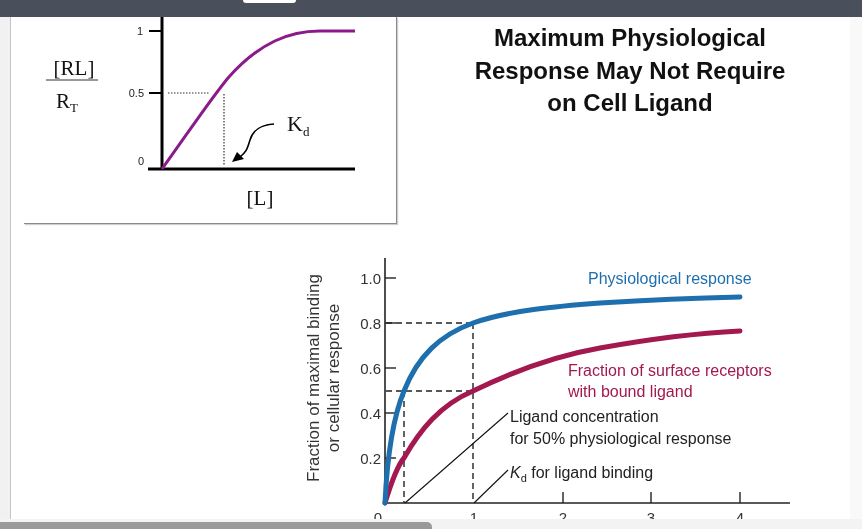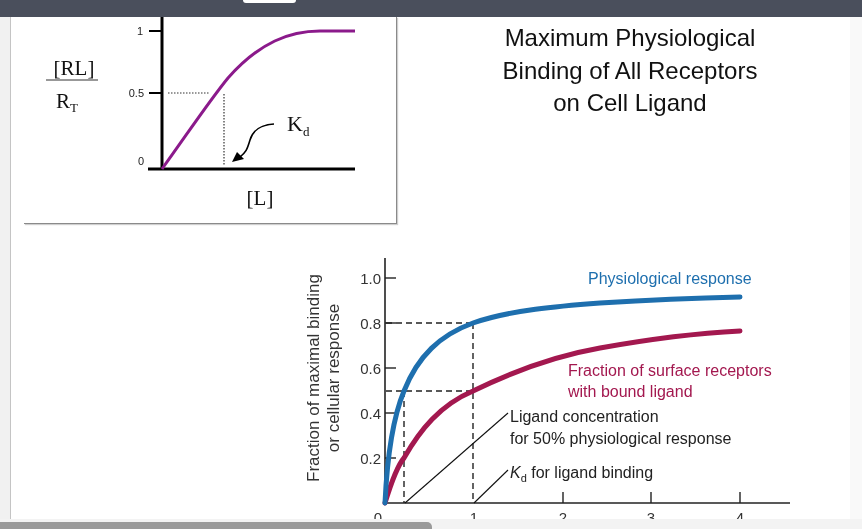--- a/index.html
+++ b/index.html
@@ -4,21 +4,21 @@
 <style>
   html, body { margin:0; padding:0; }
   body { width:862px; height:529px; overflow:hidden; background:#ffffff; position:relative; font-family:"Liberation Sans", sans-serif; }
   .topbar { position:absolute; left:0; top:0; width:862px; height:17px; background:#4a4f5c; }
   .topbar .tab { position:absolute; left:243px; top:0; width:53px; height:3px; background:#ffffff; border-radius:0 0 5px 5px; }
   .leftstrip { position:absolute; left:0; top:17px; width:10px; height:512px; background:#f1f1f1; border-right:1px solid #c4c4c4; }
   .rightstrip { position:absolute; right:0; top:17px; width:12px; height:512px; background:#f9f9f9; }
   .bottombar { position:absolute; left:0; top:519px; width:862px; height:10px; background:#f3f3f3; }
   .bottombar .thumb { position:absolute; left:0; top:3px; width:432px; height:7px; background:#9a9a9a; border-radius:0 5px 0 0; }
   .panel1 { position:absolute; left:24px; top:17px; width:372px; height:206px; border-right:1px solid #8a8a8a; border-bottom:1px solid #8a8a8a; box-shadow:1px 1px 1px #cfcfcf; }
-  .title { position:absolute; left:432px; top:22px; width:396px; text-align:center; font-weight:normal; font-size:24px; line-height:32.5px; color:#111; }
+  .title { position:absolute; left:432px; top:22px; width:396px; text-align:center; font-weight:bold; font-size:24px; line-height:32.5px; color:#111; }
   .title div { white-space:nowrap; }
   svg text { font-family:"Liberation Sans", sans-serif; }
   .serif { font-family:"Liberation Serif", serif; }
 </style>
 </head>
 <body>
 
 <div class="topbar">
   <div class="tab"></div>
 </div>
@@ -47,21 +47,21 @@
 
   <path d="M274,124 C260,125 253,130 250,140 C247,150 246,152 240,157" fill="none" stroke="#000" stroke-width="1.6"></path>
   <polygon points="232,162 237,152 244,159" fill="#000"></polygon>
   <text class="serif" x="287" y="131" font-size="22" fill="#111"><tspan>K</tspan><tspan font-size="13" dy="5">d</tspan></text>
 
   <text class="serif" x="260" y="205" text-anchor="middle" font-size="21" fill="#111">[L]</text>
 </svg>
 
 <div class="title">
   <div>Maximum Physiological</div>
-  <div>Binding of All Receptors</div>
+  <div>Response May Not Require</div>
   <div>on Cell Ligand</div>
 </div>
 
 <svg style="position:absolute;left:0;top:0;" width="862" height="529" viewBox="0 0 862 529">
 
   <text transform="translate(319,378) rotate(-90)" text-anchor="middle" font-size="17" fill="#333">Fraction of maximal binding</text>
   <text transform="translate(339,378) rotate(-90)" text-anchor="middle" font-size="17" fill="#333">or cellular response</text>
 
   <line x1="385" y1="258" x2="385" y2="504" stroke="#222" stroke-width="1.6"></line>
   <line x1="385" y1="503" x2="790" y2="503" stroke="#222" stroke-width="1.6"></line>

